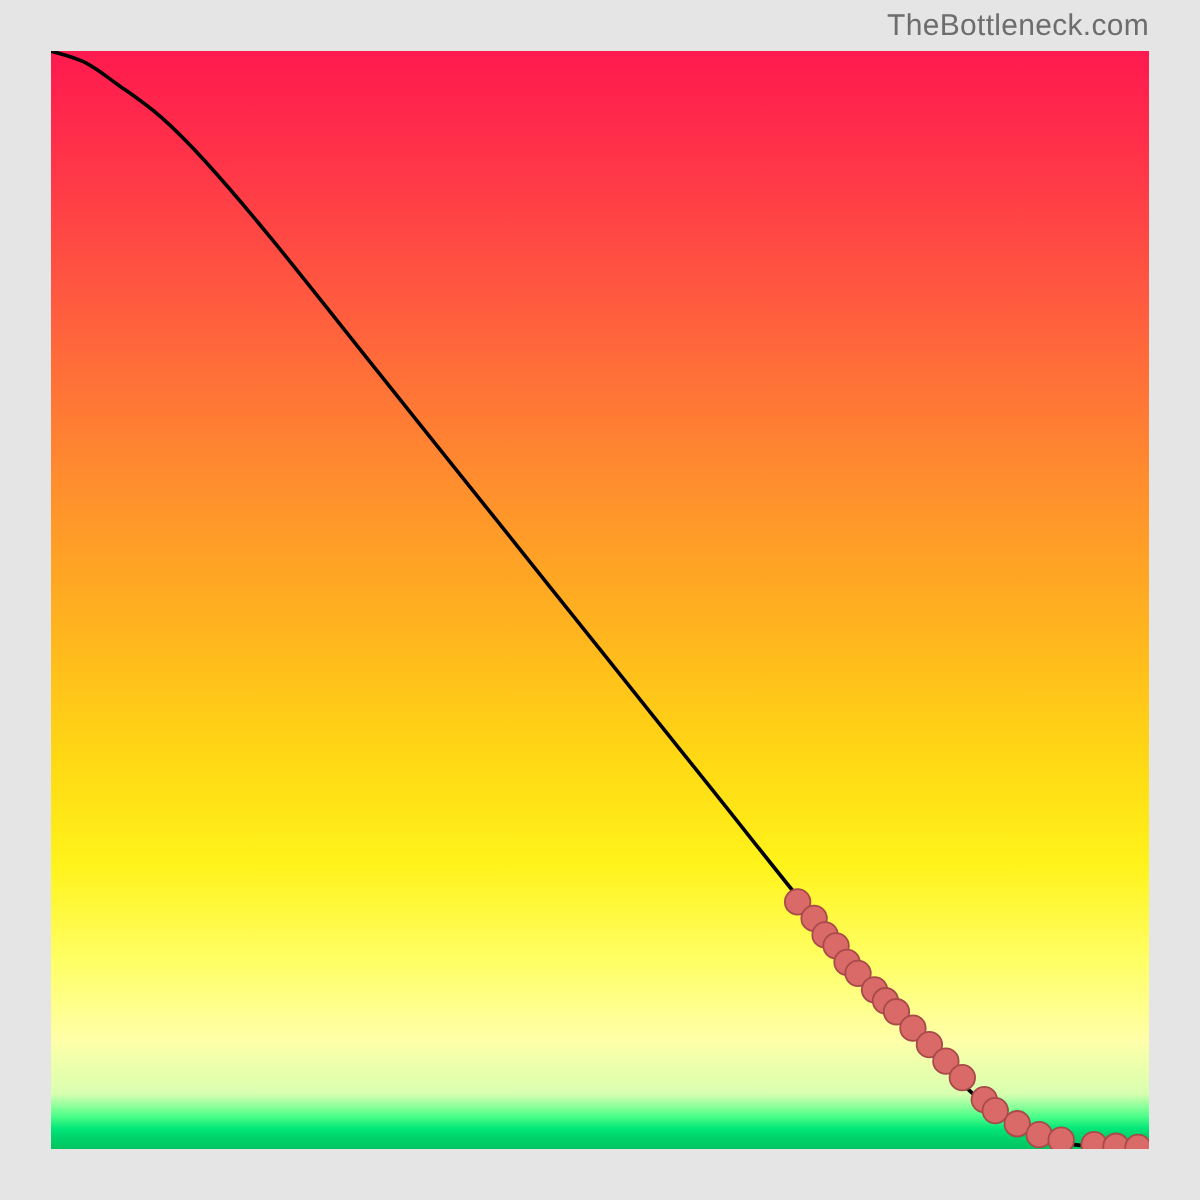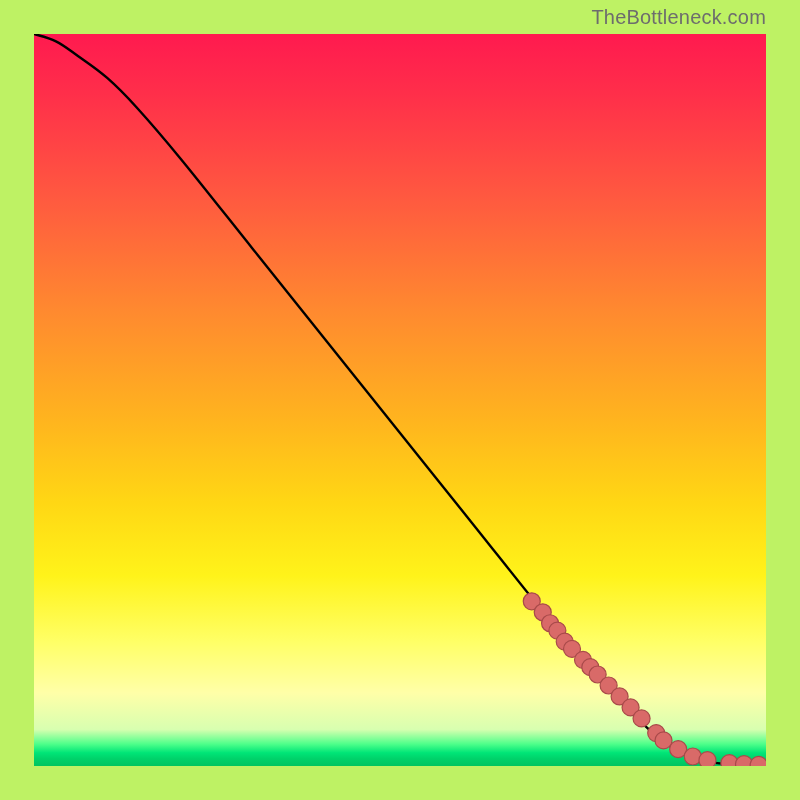--- a/index.html
+++ b/index.html
@@ -8,21 +8,21 @@
     width: 800px;
     height: 800px;
     background: #000;
     overflow: hidden;
     font-family: Arial, Helvetica, sans-serif;
   }
   .frame {
     position: relative;
     width: 800px;
     height: 800px;
-    background: #bef264;
+    background: #e5e5e5;
   }
   .plot-area {
     position: absolute;
     left: 34px;
     top: 34px;
     width: 732px;
     height: 732px;
     
     background: linear-gradient(
       to bottom,

